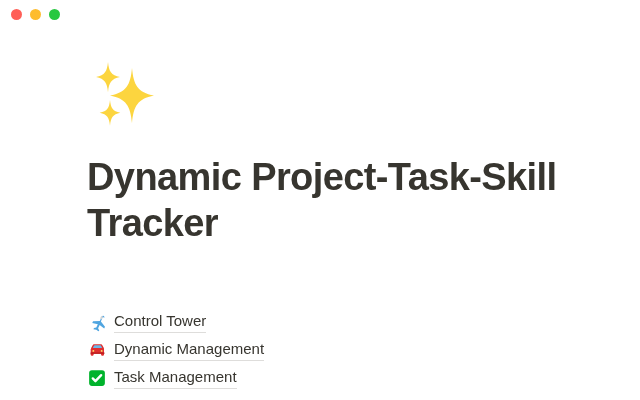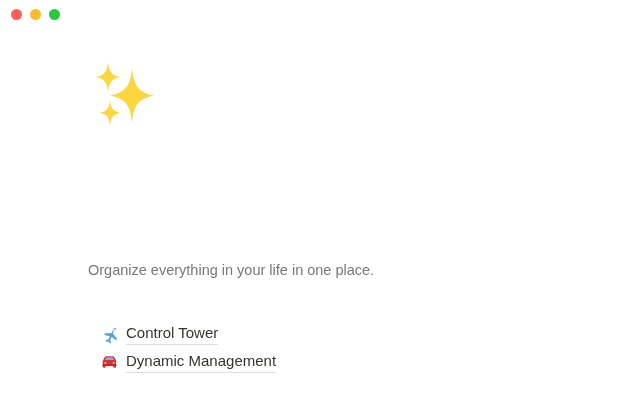--- a/index.html
+++ b/index.html
@@ -91,21 +91,21 @@
     line-height: 20px;
     font-weight: 400;
     color: #7a7874;
   }
 
   .link-list {
     position: absolute;
     left: 88px;
     top: 284px;
     width: 420px;
-    margin: 12px;
+    margin: 0;
     padding: 0;
     list-style: none;
   }
   .link-row {
     display: flex;
     align-items: center;
     height: 20px;
     margin-bottom: 8px;
   }
   .row-emoji {
@@ -153,22 +153,22 @@
       <svg viewBox="0 0 76 76" xmlns="http://www.w3.org/2000/svg">
 
         <path d="M46 14 C47.6 31.2 51.6 38.2 68 41.6 C51.6 45 47.6 52 46 69.2 C44.4 52 40.4 45 24 41.6 C40.4 38.2 44.4 31.2 46 14 Z" fill="#FCD53F"></path>
 
         <path d="M22 8 C22.9 17.4 25.1 21.2 34 23.1 C25.1 25 22.9 28.8 22 38.2 C21.1 28.8 18.9 25 10 23.1 C18.9 21.2 21.1 17.4 22 8 Z" fill="#FCD53F"></path>
 
         <path d="M24 46 C24.8 54 26.7 57.2 34.3 58.8 C26.7 60.5 24.8 63.7 24 71.7 C23.2 63.7 21.3 60.5 13.7 58.8 C21.3 57.2 23.2 54 24 46 Z" fill="#FCD53F"></path>
       </svg>
     </div>
 
-
-    <p class="page-subtitle">Organize everything in your life in one place.</p>
+    <h1 class="page-title">Dynamic Project-Task-Skill Tracker</h1>
+
 
     <ul class="link-list">
 
       <li class="link-row">
         <span class="row-emoji">
           <svg width="19" height="19" viewBox="0 0 32 32" xmlns="http://www.w3.org/2000/svg">
             <path d="M29.2 13.1c.9-.9.9-2.3 0-3.2-.9-.9-2.3-.9-3.2 0l-5.7 5.7-10.9-3.4-2.2 2.2 8.1 5.2-4.4 4.4-3.9-.6-1.6 1.6 4.3 2.6 2.6 4.3 1.6-1.6-.6-3.9 4.4-4.4 5.2 8.1 2.2-2.2-3.4-10.9 5.5-5.9z" fill="#50A5E0" transform="rotate(-20 16 16)"></path>
             <path d="M24.8 9.2c.6-.6 1.6-.6 2.2 0 .6.6.6 1.6 0 2.2L24.3 14l-2.2-2.2 2.7-2.6z" fill="#D3D3D3" transform="rotate(-20 16 16)"></path>
           </svg>
         </span>
@@ -181,17 +181,26 @@
             <path d="M5 14.5c0-1.1.5-2.1 1-3l1.6-3C8.2 7.3 9.4 6.5 10.7 6.5h10.6c1.3 0 2.5.8 3.1 2l1.6 3c.5.9 1 1.9 1 3V24c0 .8-.7 1.5-1.5 1.5h-2c-.8 0-1.5-.7-1.5-1.5v-1.5H9.5V24c0 .8-.7 1.5-1.5 1.5H6c-.8 0-1.5-.7-1.5-1.5v-9.5z" fill="#E02F2F"></path>
             <path d="M8.6 11.4l1.2-2.3c.3-.6.9-.9 1.5-.9h9.4c.6 0 1.2.3 1.5.9l1.2 2.3c.3.6-.1 1.3-.8 1.3H9.4c-.7 0-1.1-.7-.8-1.3z" fill="#6CB7E8"></path>
             <circle cx="9" cy="17.5" r="1.6" fill="#FFE16E"></circle>
             <circle cx="23" cy="17.5" r="1.6" fill="#FFE16E"></circle>
             <rect x="4" y="20" width="24" height="2.2" rx="1" fill="#B51A1A"></rect>
           </svg>
         </span>
         <a class="row-link" href="#">Dynamic Management</a>
       </li>
 
+      <li class="link-row">
+        <span class="row-emoji">
+          <svg width="18" height="18" viewBox="0 0 32 32" xmlns="http://www.w3.org/2000/svg">
+            <rect x="2" y="2" width="28" height="28" rx="5" fill="#00B32C"></rect>
+            <path d="M8.5 16.8l4.7 4.8 10.2-10.6" fill="none" stroke="#ffffff" stroke-width="4.2" stroke-linecap="round" stroke-linejoin="round"></path>
+          </svg>
+        </span>
+        <a class="row-link" href="#">Task Management</a>
+      </li>
 
     </ul>
 
   </div>
 </div>
 
 </body></html>

